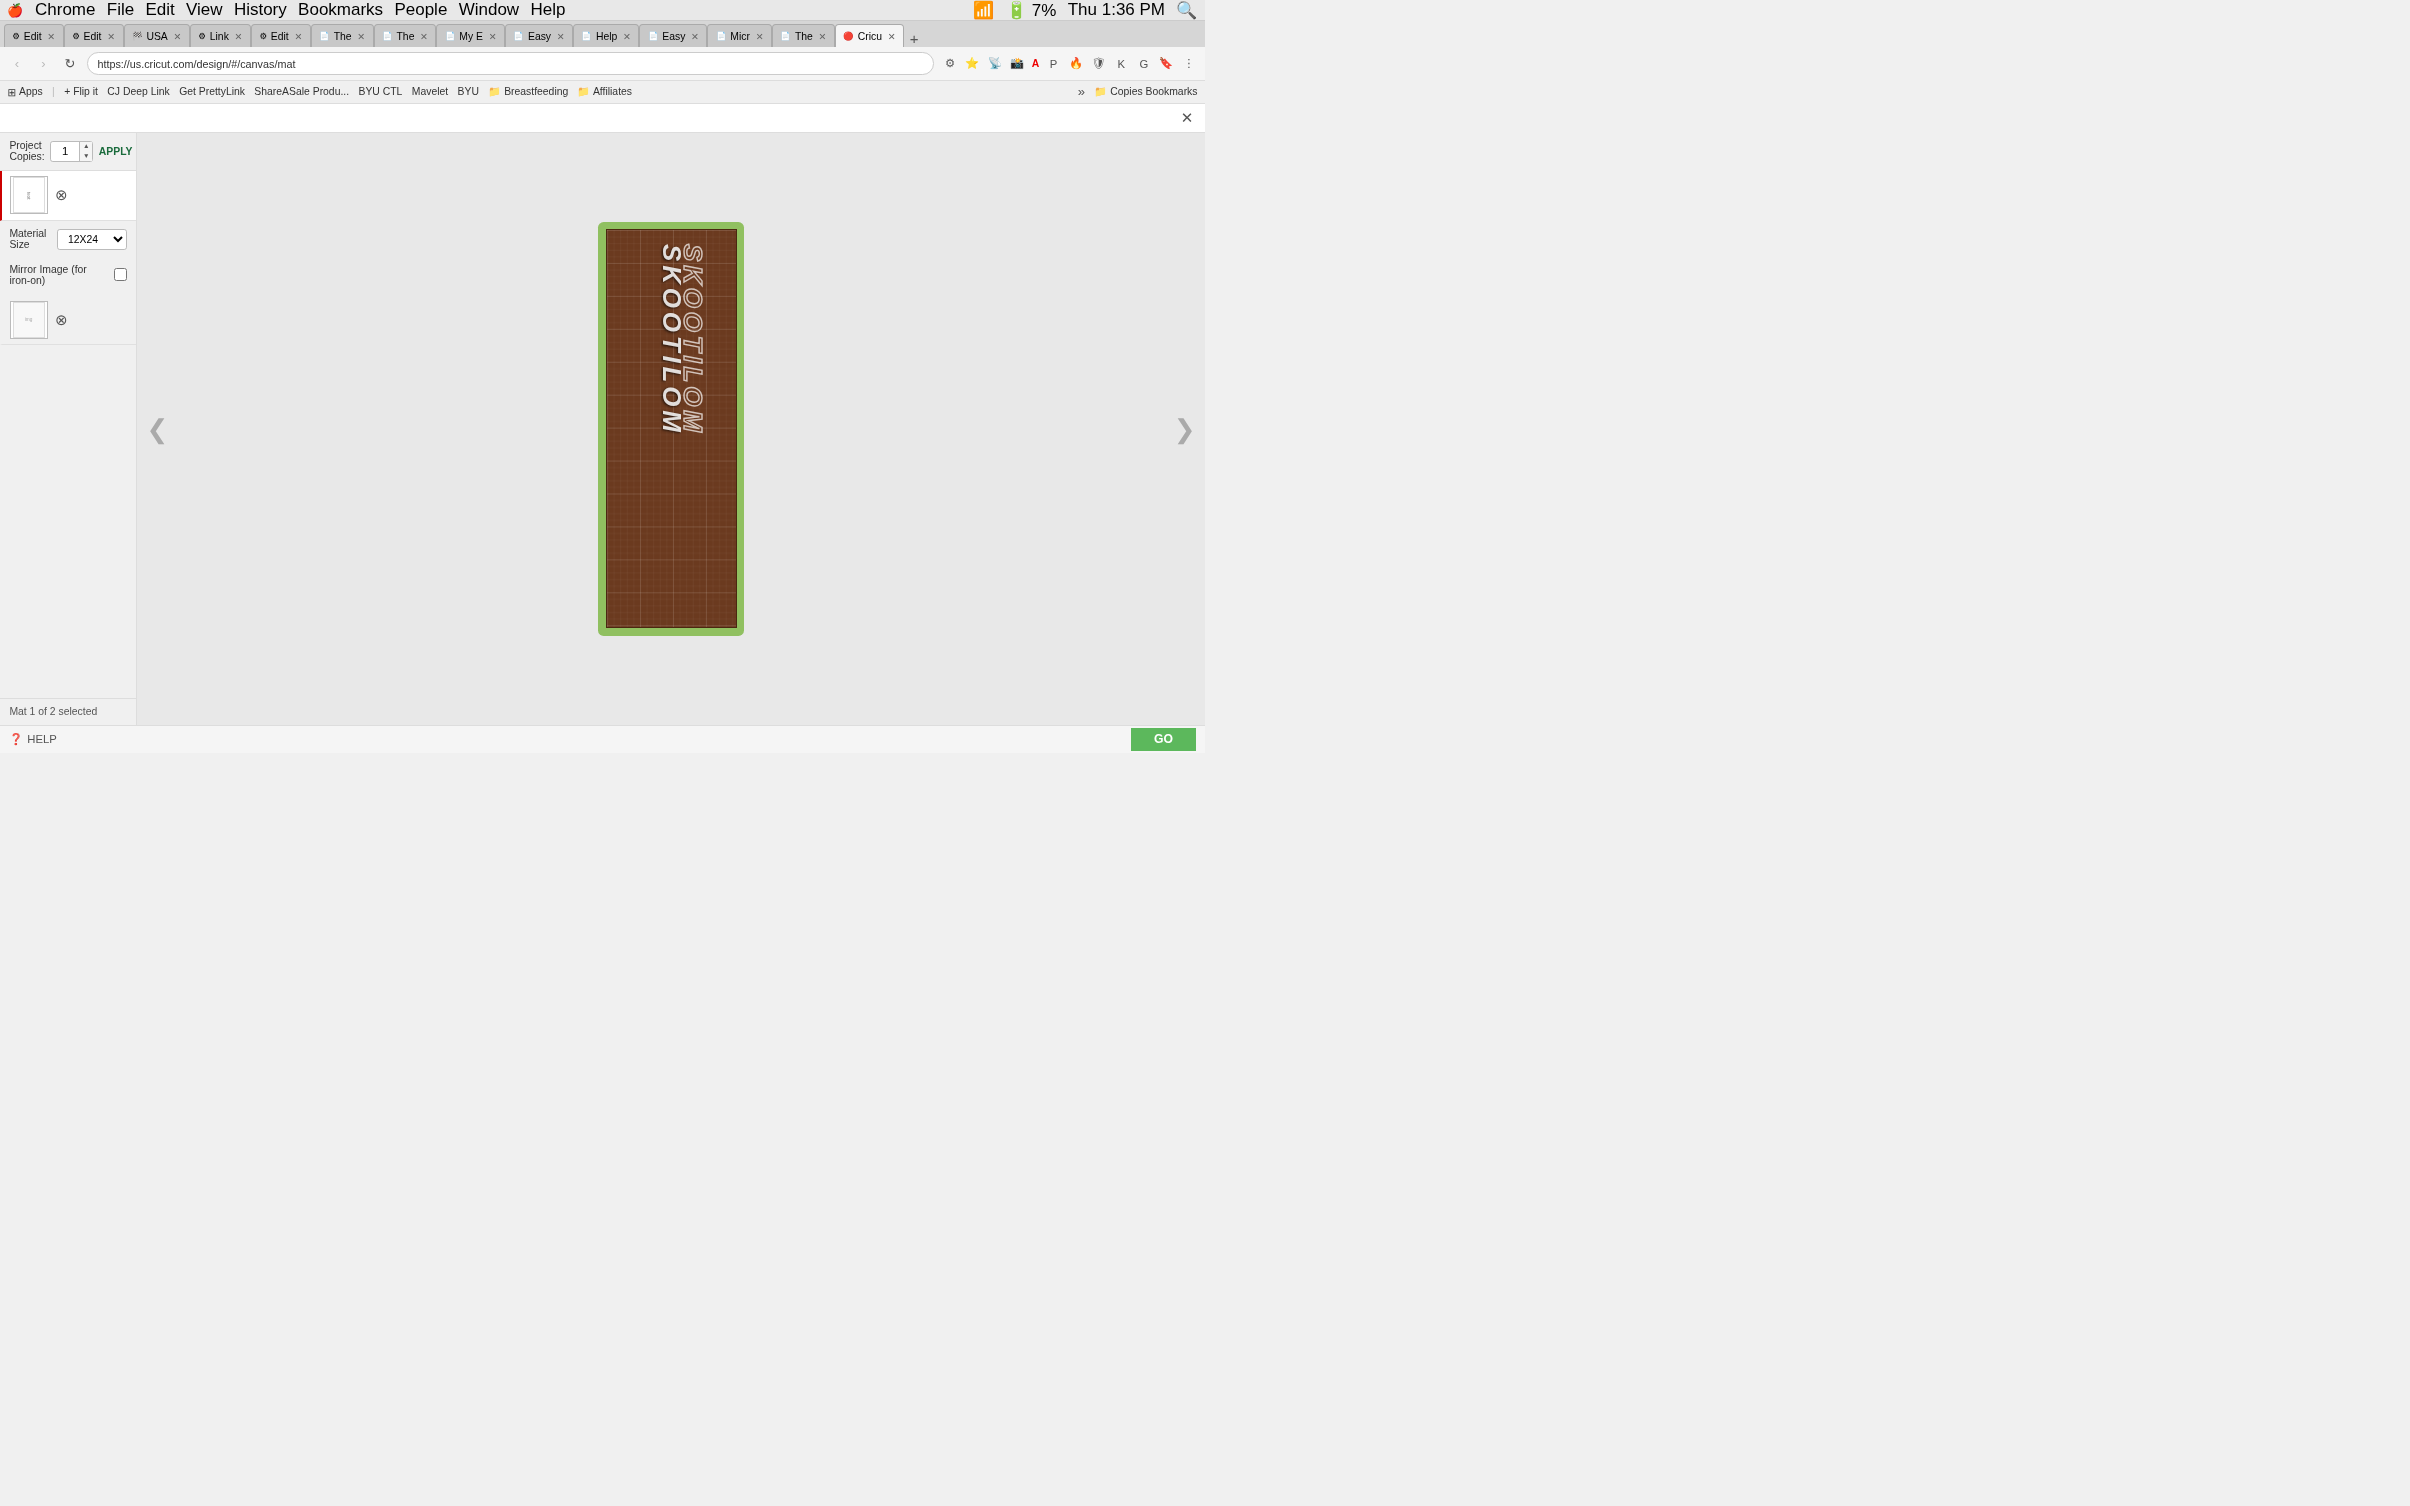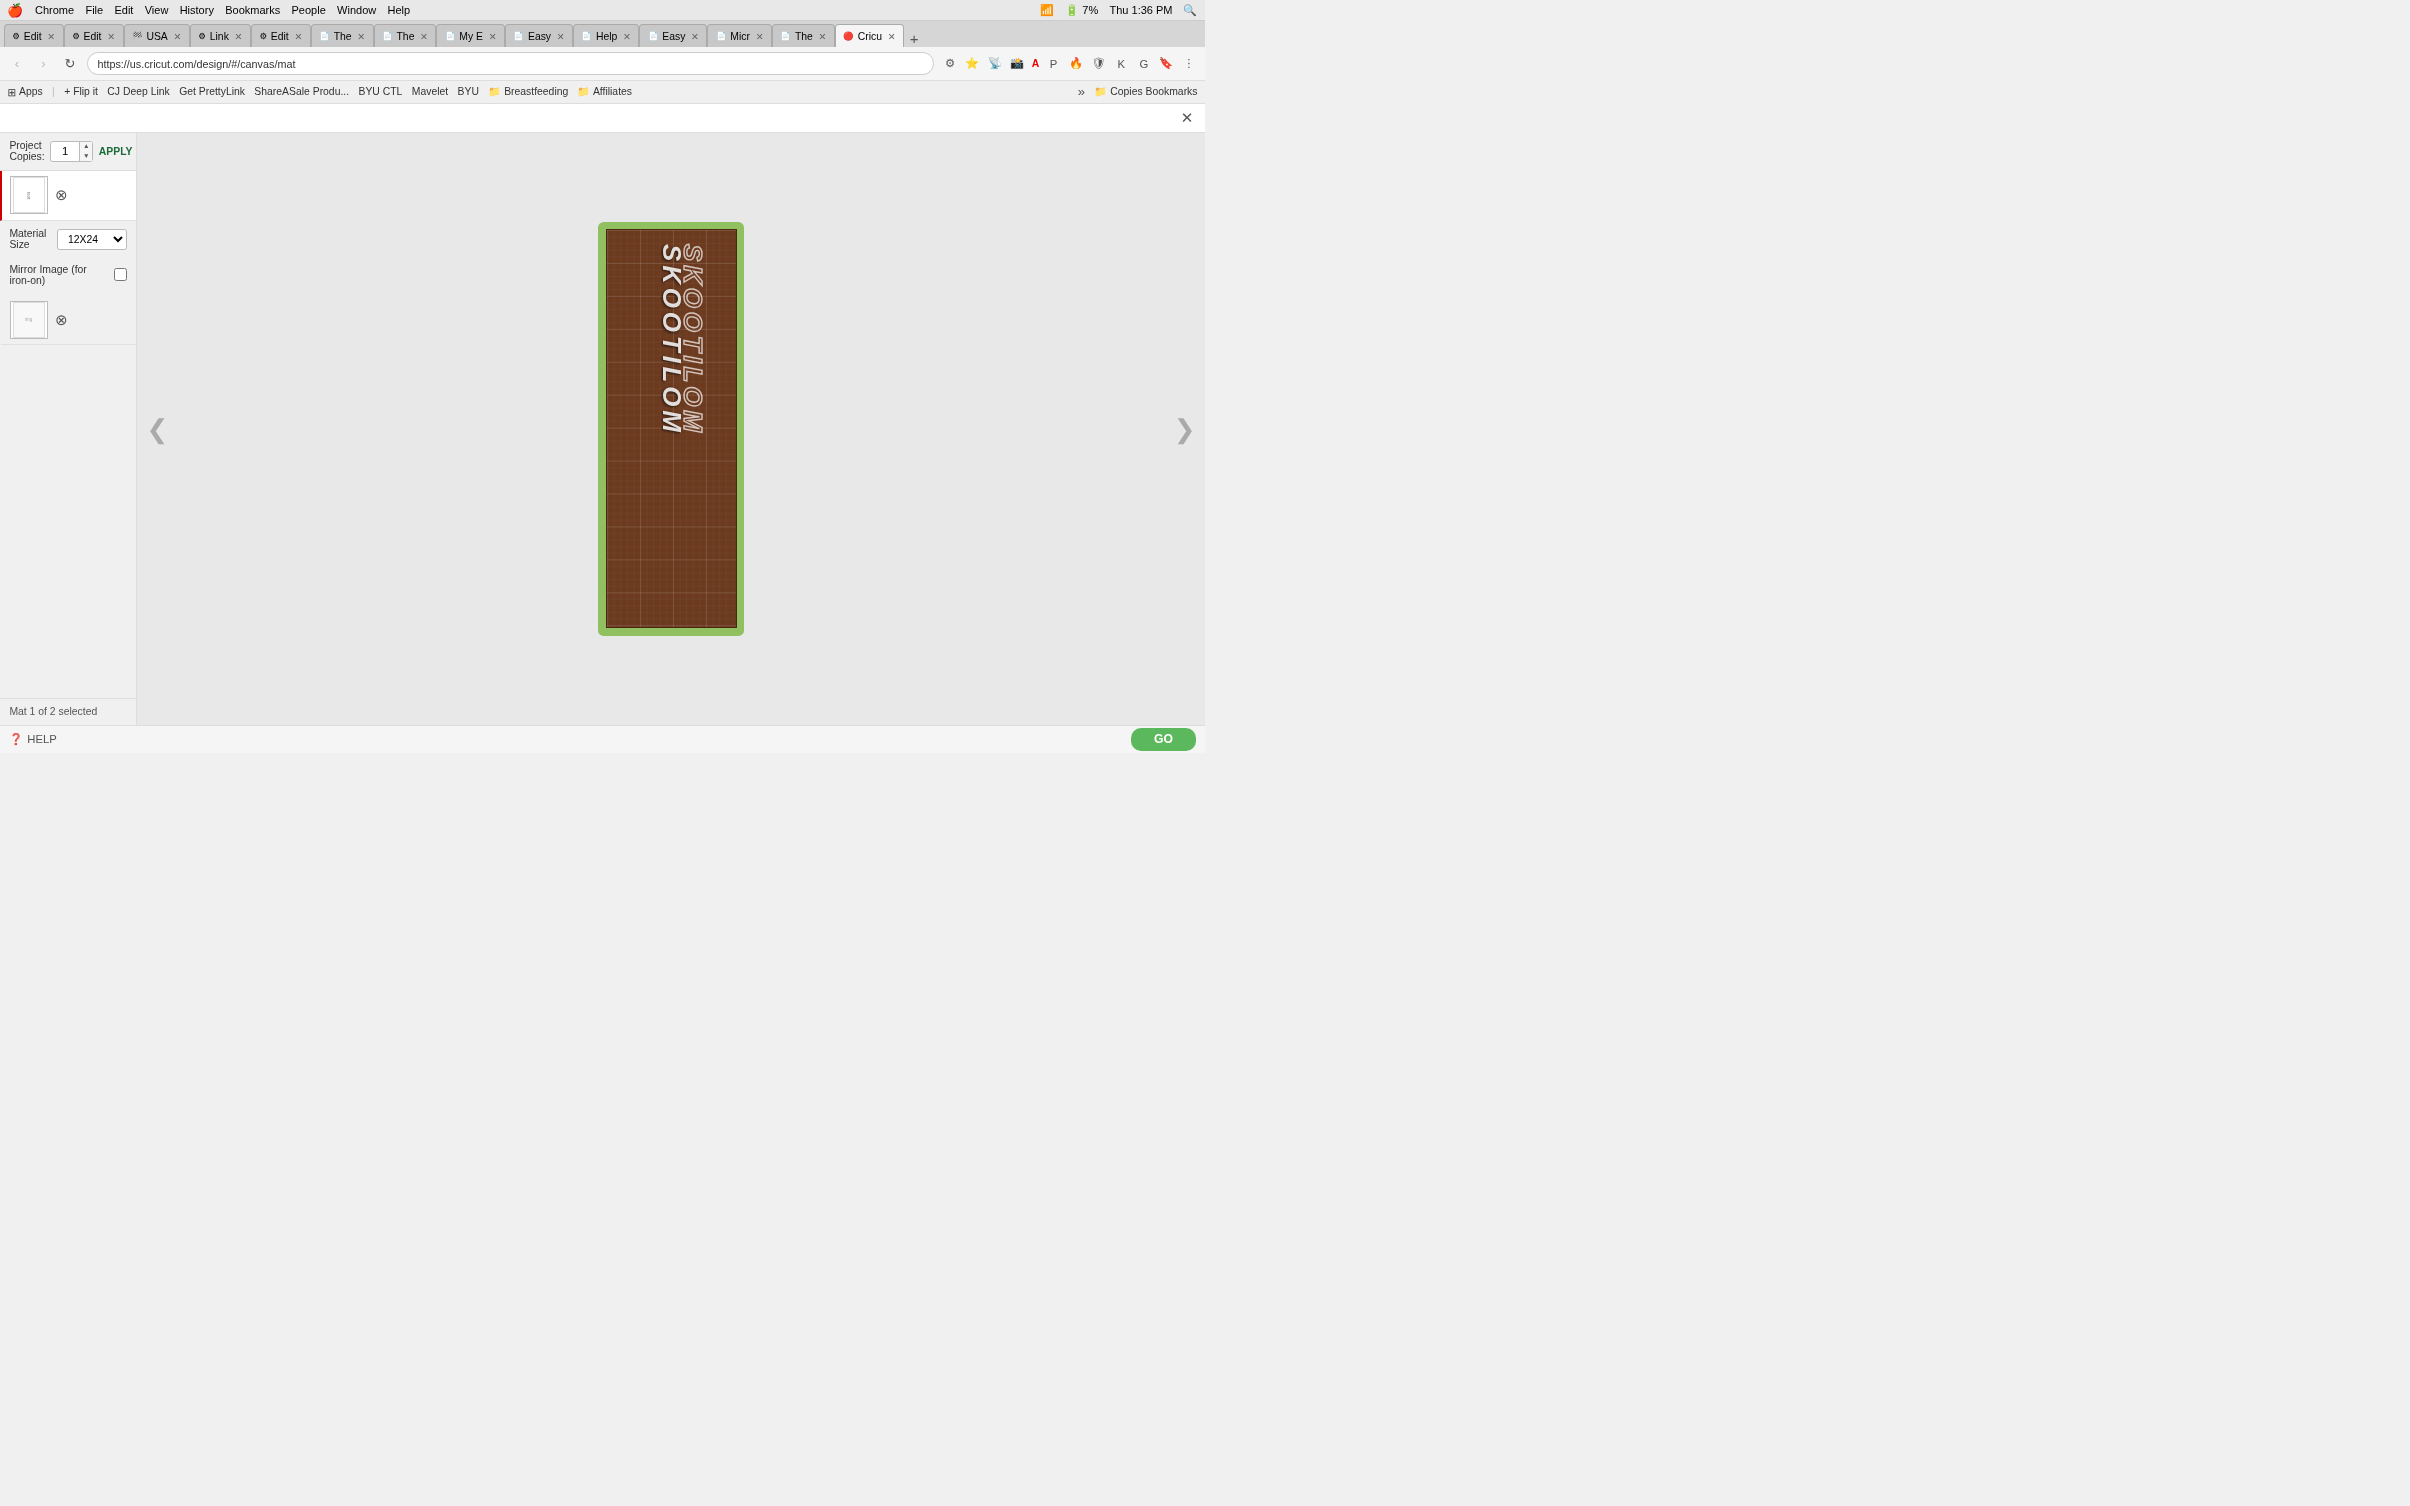--- a/index.html
+++ b/index.html
@@ -1,20 +1,20 @@
 <!DOCTYPE html>
 <html style="font-size:15px"><head>
   <meta charset="utf-8">
   <style>
     * { margin: 0; padding: 0; box-sizing: border-box; }
     body { width: 1205px; height: 753px; font-family: -apple-system, BlinkMacSystemFont, 'Helvetica Neue', Arial, sans-serif; font-size: 10.4px; background: #f0f0f0; overflow: hidden; }
 
     
     .menubar { height: 21px; background: #e8e8e8; display: flex; align-items: center; padding: 0 7.5px; border-bottom: 0.9px solid #ccc; gap: 11.3px; }
-    .menubar-item { font-size: 11px; color: #000; cursor: default; }
+    .menubar-item { font-size: 17px; color: #000; cursor: default; }
     .apple-icon { font-size: 13px; }
 
     
     .tabbar { height: 26px; background: #d6d6d6; display: flex; align-items: flex-end; padding: 0 3.8px; overflow: hidden; }
     .tab { height: 22.6px; padding: 0 7.5px; background: #c8c8c8; border: 0.9px solid #aaa; border-bottom: none; border-radius: 3.8px 3.8px 0 0; display: flex; align-items: center; gap: 3.8px; font-size: 10.4px; cursor: pointer; max-width: 104px; white-space: nowrap; overflow: hidden; text-overflow: ellipsis; flex-shrink: 0; }
     .tab.active { background: #f5f5f5; z-index: 1; }
     .tab-close { margin-left: 1.9px; color: #666; font-size: 9.4px; cursor: pointer; flex-shrink: 0; }
     .tab-add { padding: 0 5.6px; background: transparent; border: none; font-size: 15px; cursor: pointer; color: #555; }
 
     
@@ -72,21 +72,21 @@
     .nav-arrow-right { position: absolute; right: 9.4px; top: 50%; transform: translateY(-50%); font-size: 26px; color: #aaa; cursor: pointer; }
 
     
     .mat-container { position: relative; }
     .mat-outer { background: #90c060; border-radius: 3.8px; padding: 7.5px; position: relative; }
     .mat-inner { background: #6b3a1f; position: relative; overflow: hidden; }
 
     
     .bottombar { height: 28px; background: #f5f5f5; border-top: 0.9px solid #ddd; display: flex; align-items: center; justify-content: space-between; padding: 0 9.4px; }
     .help-btn { display: flex; align-items: center; gap: 3.8px; cursor: pointer; color: #555; font-size: 11.3px; }
-    .go-btn { background: #5cb85c; color: #fff; border: none; border-radius: 10px; padding: 4.7px 22.6px; font-size: 12.2px; font-weight: 600; cursor: pointer; }
+    .go-btn { background: #5cb85c; color: #fff; border: none; border-radius: 0; padding: 4.7px 22.6px; font-size: 12.2px; font-weight: 600; cursor: pointer; }
 
     
     .dock { height: 52px; background: rgba(220,220,220,0.9); border-top: 0.9px solid #bbb; display: flex; align-items: center; justify-content: center; gap: 7.5px; padding: 3.8px 9.4px; }
     .dock-item { width: 40px; height: 40px; border-radius: 7.5px; display: flex; align-items: center; justify-content: center; cursor: pointer; font-size: 21px; position: relative; background: transparent; }
     .dock-badge { position: absolute; top: 0; right: 0; background: red; color: white; font-size: 7.5px; min-width: 13px; height: 13px; border-radius: 6.6px; display: flex; align-items: center; justify-content: center; font-weight: bold; }
     .dock-badge-blue { position: absolute; top: 0; right: 0; background: #007aff; color: white; font-size: 7.5px; min-width: 13px; height: 13px; border-radius: 6.6px; display: flex; align-items: center; justify-content: center; font-weight: bold; }
   </style>
 </head>
 <body>
 

